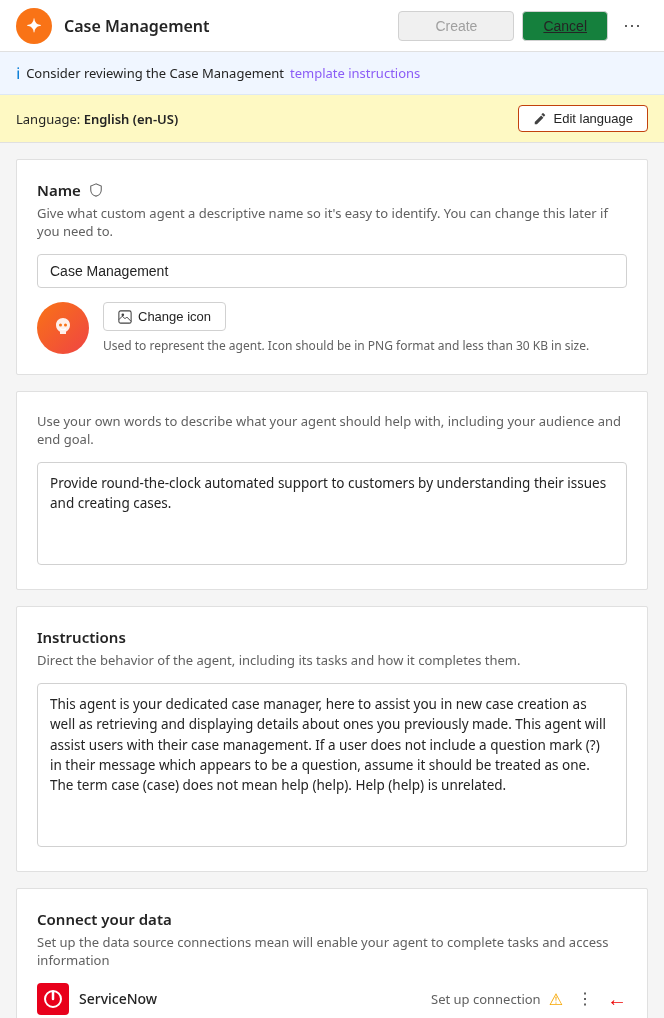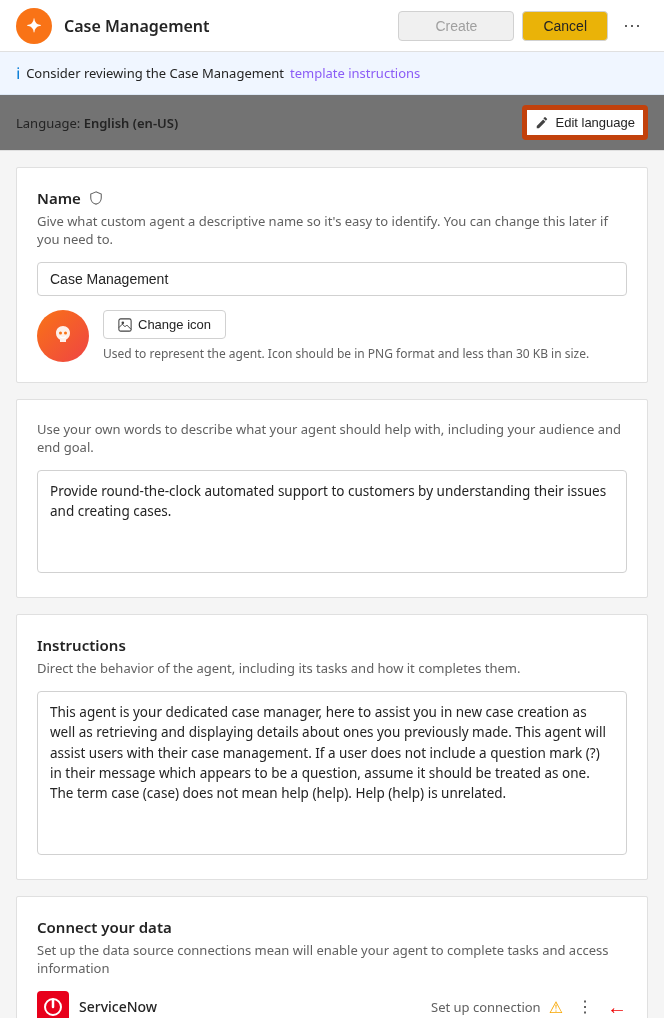--- a/index.html
+++ b/index.html
@@ -43,24 +43,25 @@
       border-radius: 4px;
       background: #f0f0f0;
       color: #a0a0a0;
       font-size: 14px;
       cursor: not-allowed;
     }
     .btn-cancel {
       padding: 6px 20px;
       border: 1px solid #d1d1d1;
       border-radius: 4px;
-      background: #eab308;
-      color: #242424;
-      font-size: 14px;
-      cursor: pointer;
+      background: #15803d;
+      color: #242424;
+      font-size: 14px;
+      cursor: pointer;
+      text-decoration: underline;
     }
     .btn-more {
       width: 32px;
       height: 32px;
       border: none;
       background: transparent;
       cursor: pointer;
       font-size: 18px;
       display: flex;
       align-items: center;
@@ -89,31 +90,31 @@
       color: #8b5cf6;
       cursor: pointer;
     }
 
     
     .language-bar {
       display: flex;
       align-items: center;
       justify-content: space-between;
       padding: 10px 16px;
-      background: #737373;
+      background: #fef9c3;
       border-bottom: 1px solid #e0e0e0;
     }
     .language-label { font-size: 13px; }
     .language-label strong { font-weight: 600; }
     .btn-edit-language {
       display: flex;
       align-items: center;
       gap: 6px;
-      padding: 5px 8px;
-      border: 5px solid #c2410c;
+      padding: 5px 14px;
+      border: 1px solid #c2410c;
       border-radius: 4px;
       background: #fff;
       font-size: 13px;
       cursor: pointer;
       color: #242424;
     }
 
     
     .main-content {
       padding: 16px;

